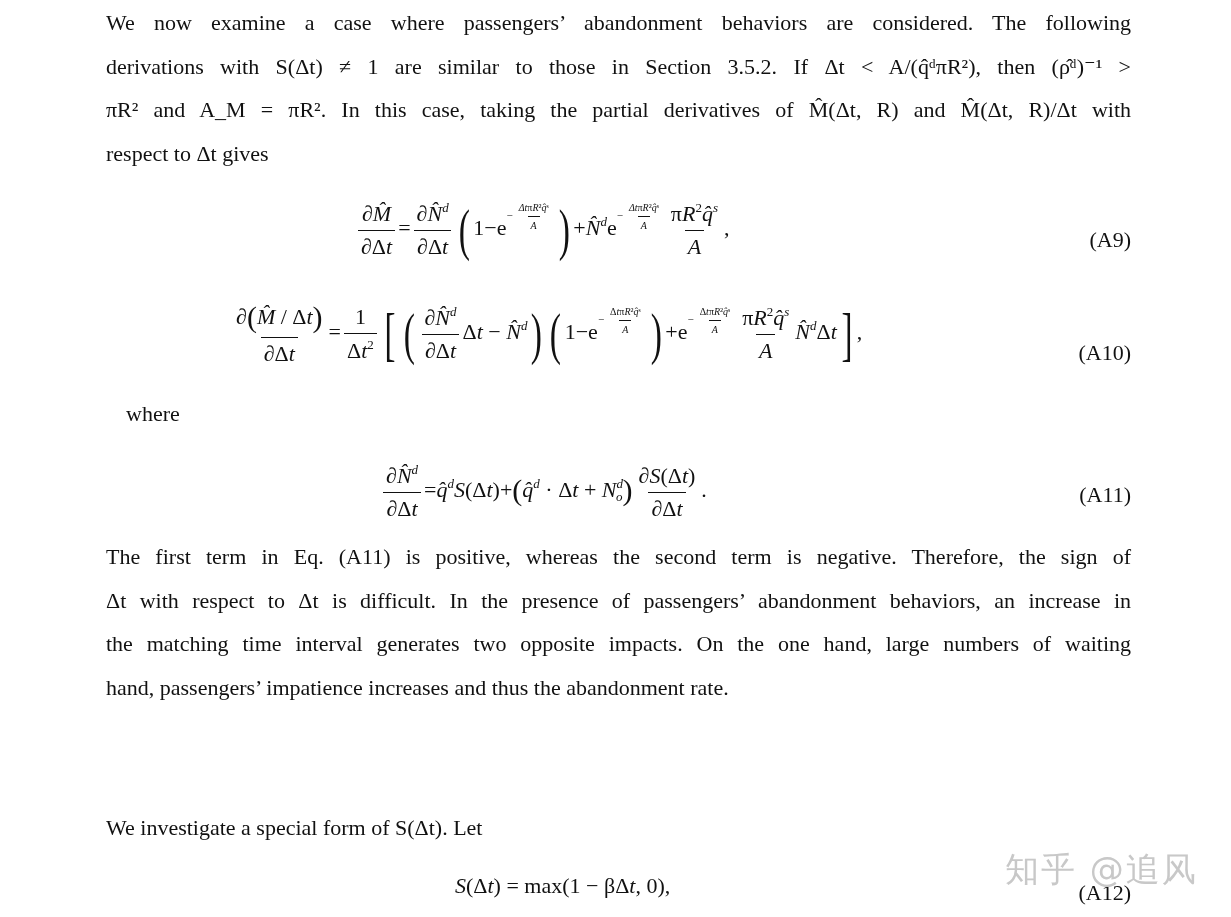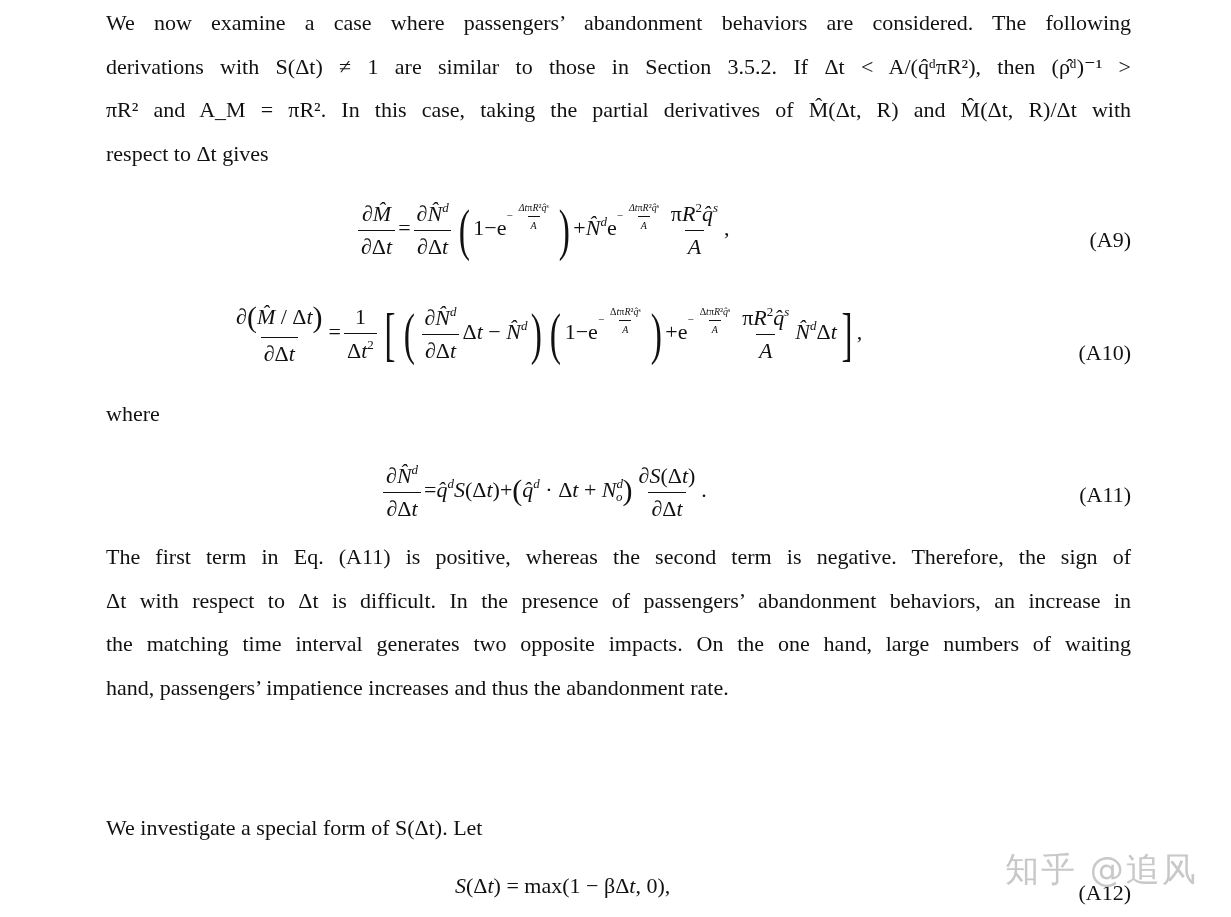--- a/index.html
+++ b/index.html
@@ -71,21 +71,21 @@
       </span></span><span class="bigp">)</span>+e<span class="exp">−<span class="frac sm">
         <span class="num">Δ<i>t</i>π<i>R</i>²<i>q̂</i>ˢ</span>
         <span class="den"><i>A</i></span>
       </span></span><span class="frac">
       <span class="num">π<i>R</i><sup>2</sup><i>q̂</i><sup><i>s</i></sup></span>
       <span class="den"><i>A</i></span>
     </span><i>N̂</i><sup><i>d</i></sup>Δ<i>t</i><span class="bigb">]</span>,
 </div>
 <div class="eqnum" style="top:340px;">(A10)</div>
 
-<div class="para" style="top:392px;">
+<div class="para" style="top:392px;margin-left:20px;">
   <span class="ln last">where</span>
 </div>
 
 <div class="eq" style="left:380px; top:462px;">
   <span class="frac">
       <span class="num">∂<i>N̂</i><sup><i>d</i></sup></span>
       <span class="den">∂Δ<i>t</i></span>
     </span>=<i>q̂</i><sup><i>d</i></sup><i>S</i>(Δ<i>t</i>)+<span style="font-size:30px;vertical-align:-3px">(</span><i>q̂</i><sup><i>d</i></sup> · Δ<i>t</i> + <i>N</i><sup><i>d</i></sup><sub style="margin-left:-7px"><i>o</i></sub><span style="font-size:30px;vertical-align:-3px">)</span><span class="frac">
       <span class="num">∂<i>S</i>(Δ<i>t</i>)</span>
       <span class="den">∂Δ<i>t</i></span>

